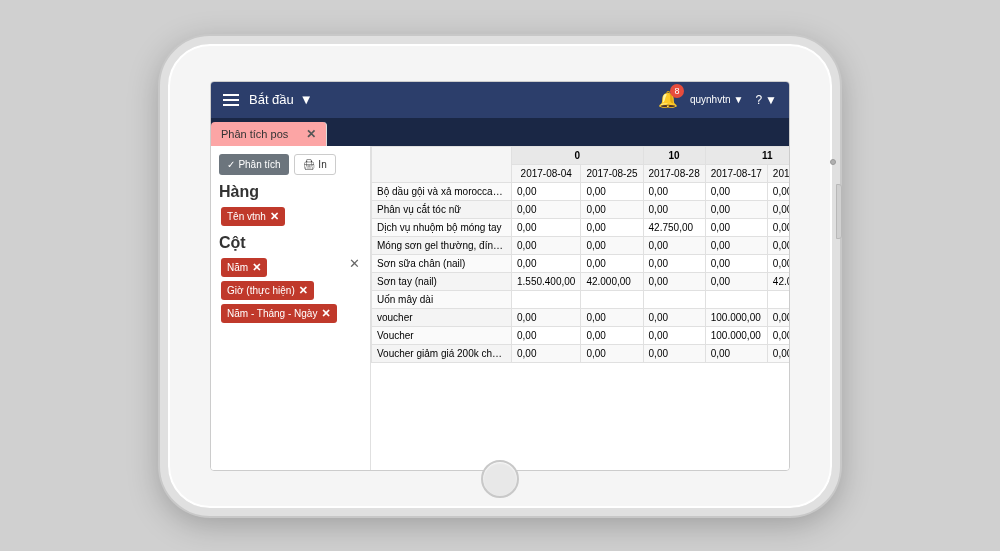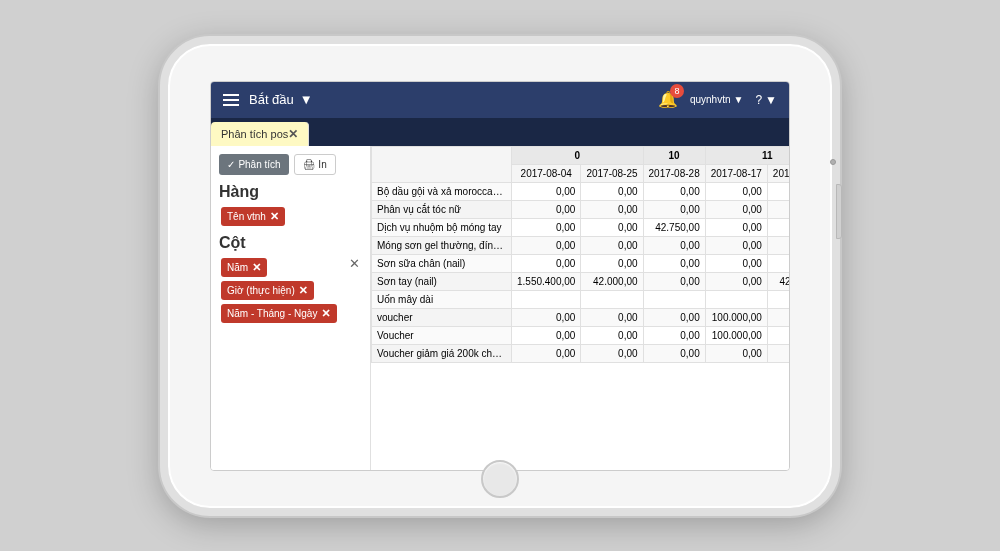--- a/index.html
+++ b/index.html
@@ -144,27 +144,27 @@
 
     
     .tab-bar {
       background: #1a2745;
       height: 28px;
       display: flex;
       align-items: stretch;
       flex-shrink: 0;
     }
     .tab-item {
-      background: #fef9c3;
+      background: #fca5a5;
       color: #333;
       padding: 0 10px;
       display: flex;
       align-items: center;
       font-size: 11px;
-      gap: 0;
+      gap: 18px;
       border-right: 1px solid #ddd;
       margin-top: 4px;
       border-radius: 4px 4px 0 0;
     }
     .tab-close {
       color: #555;
       cursor: pointer;
       font-size: 12px;
       font-weight: bold;
     }
@@ -289,21 +289,21 @@
       border: 1px solid #e0e0e0;
       padding: 3px 5px;
       white-space: nowrap;
     }
     th {
       background: #f5f5f5;
       text-align: center;
       font-weight: normal;
     }
     td {
-      text-align: right;
+      text-align: left;
     }
     td:first-child {
       text-align: left;
       background: #fafafa;
       font-weight: normal;
     }
     .col-header-main {
       background: #e8e8e8;
       font-weight: bold;
       text-align: center;

